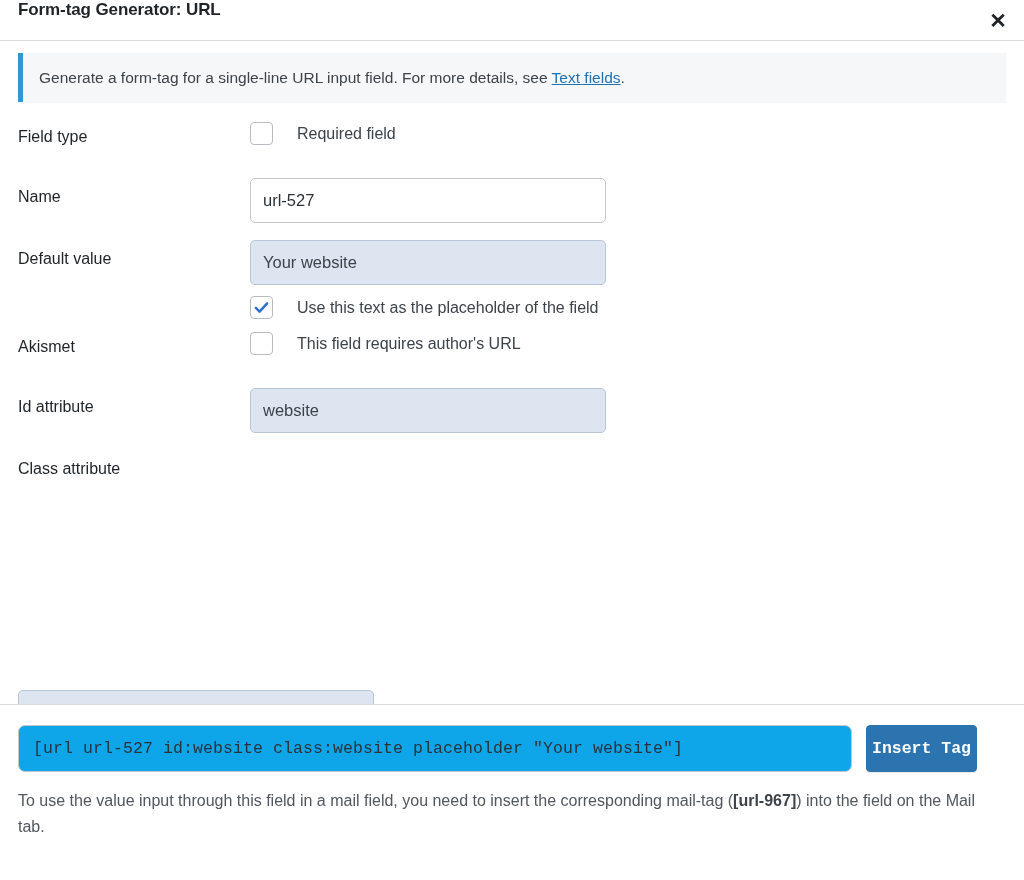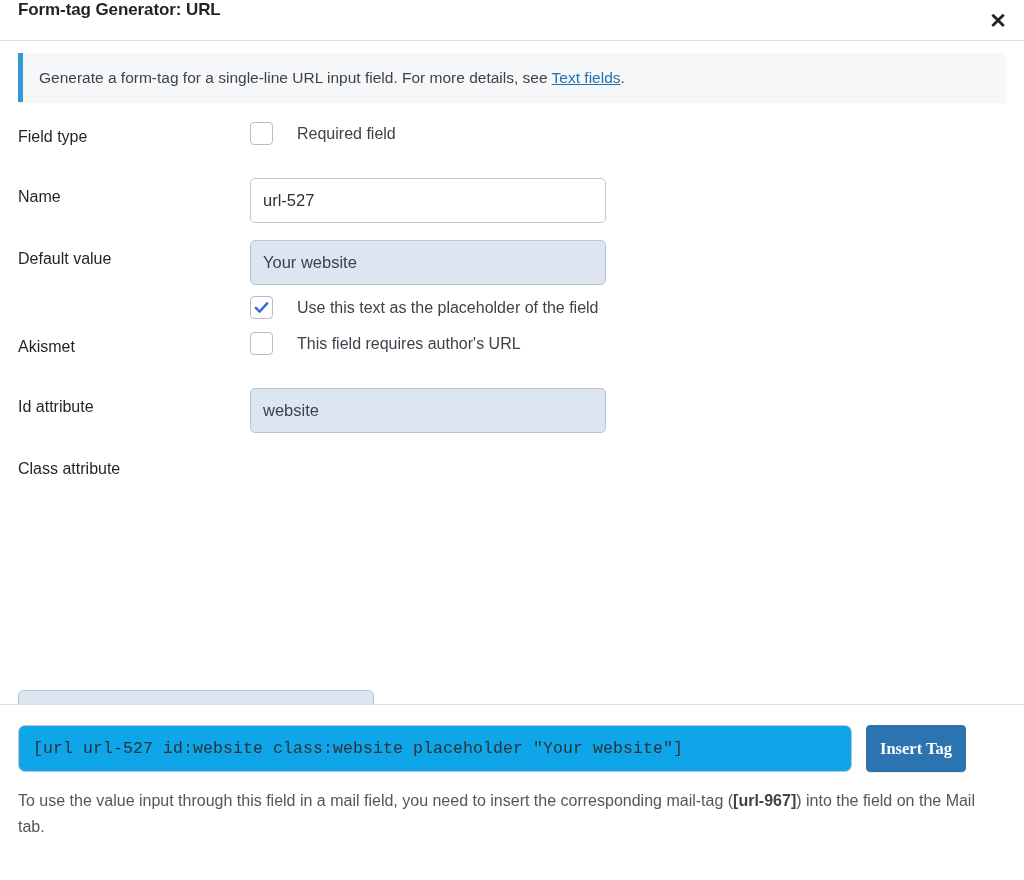--- a/index.html
+++ b/index.html
@@ -174,26 +174,26 @@
     background: #0ea5e9;
     font-family: "Liberation Mono", monospace;
     font-size: 16.5px;
     color: #2c3338;
     padding: 0 14px;
     outline: none;
     letter-spacing: 0.1px;
   }
   .insert-btn {
     height: 47px;
-    padding: 0 13px;
+    padding: 0 5px;
     background: #2b74b0;
     color: #ffffff;
     border: 1px solid #2b74b0;
     border-radius: 4px;
-    font-family: Liberation Serif, serif;
+    font-family: Liberation Mono, monospace;
     font-size: 16.5px;
     font-weight: bold;
     cursor: pointer;
     box-shadow: 0 1px 0 rgba(0,0,0,0.08);
   }
   .footer-help {
     margin-top: 16px;
     font-size: 16px;
     line-height: 1.65;
     color: #50575e;

